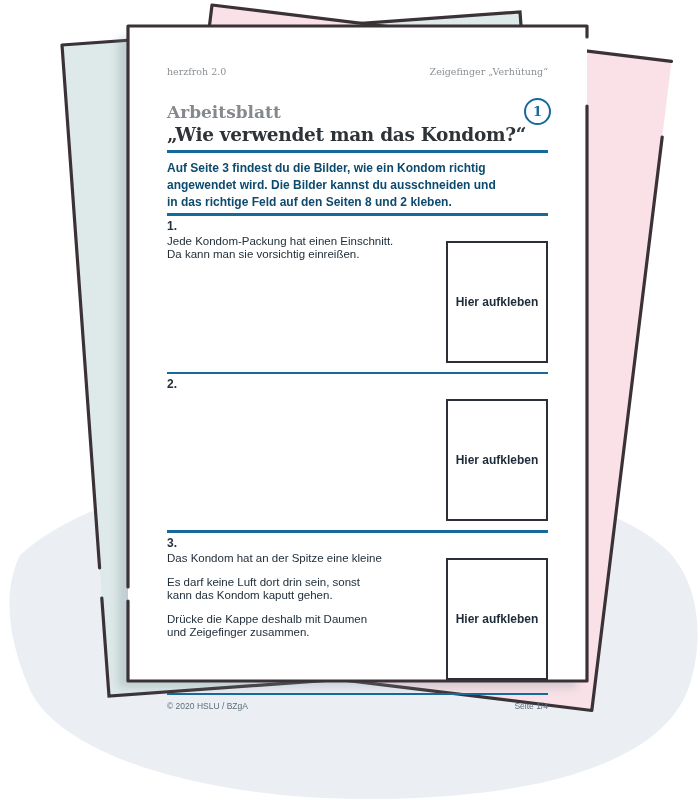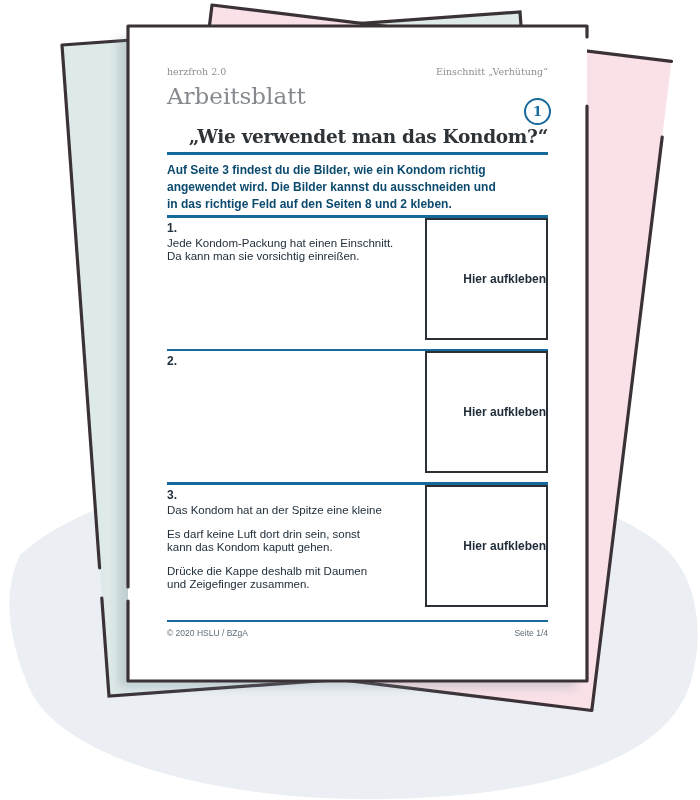--- a/index.html
+++ b/index.html
@@ -5,39 +5,39 @@
   html,body{margin:0;padding:0;background:#ffffff;}
   .stage{position:relative;width:700px;height:800px;overflow:hidden;background:#ffffff;
          font-family:"Liberation Sans", sans-serif;}
   .bg{position:absolute;left:0;top:0;width:700px;height:800px;display:block;}
 
   
   .sheet-content{position:absolute;left:128px;top:26px;width:459px;height:655px;
                  box-sizing:border-box;padding:40px 39px 0 39px;color:#22303c;}
   .hdr-row{display:flex;justify-content:space-between;align-items:flex-start;
            font-family:"DejaVu Serif", serif;font-size:9.5px;line-height:12px;color:#8b9094;}
-  .kicker{margin-top:8px;font-family:"DejaVu Serif", serif;font-weight:normal;
-          font-size:23px;line-height:20px;color:#85898d;}
-  .title{margin-top:20px;font-family:"DejaVu Serif", serif;font-weight:bold;
-         font-size:18.5px;line-height:22px;color:#2e3338;letter-spacing:-0.3px;white-space:nowrap;text-align:right;}
+  .kicker{margin-top:24px;font-family:"DejaVu Serif", serif;font-weight:bold;
+          font-size:17px;line-height:20px;color:#85898d;}
+  .title{margin-top:2px;font-family:"DejaVu Serif", serif;font-weight:bold;
+         font-size:18.5px;line-height:22px;color:#2e3338;letter-spacing:-0.3px;white-space:nowrap;}
   .badge{position:absolute;top:72px;right:36px;width:23px;height:23px;border:2px solid #16699b;
          border-radius:50%;display:flex;align-items:center;justify-content:center;
          font-family:"DejaVu Serif", serif;font-weight:bold;font-size:13px;color:#16699b;}
   .rule{height:3px;background:#16699b;margin-top:4px;}
   .rule.mid{height:2.5px;margin-top:2px;}
   .rule.foot{height:2px;margin-top:13px;}
   .intro{margin-top:7px;}
   .intro-line{font-weight:bold;font-size:12px;line-height:17px;color:#0c4a6e;}
   .row{display:flex;align-items:flex-start;}
   .row .txt{flex:1;padding-top:4px;padding-right:8px;}
   .num{font-weight:bold;font-size:12px;line-height:13px;margin-bottom:2px;}
   .bodyline{font-size:11.5px;line-height:13px;color:#22303c;}
   .bodyline:empty{height:11px;}
-  .paste-box{width:123px;height:122px;box-sizing:border-box;border:2px solid #2b3036;
-             margin-top:0;background:#ffffff;display:flex;align-items:center;justify-content:flex-end;}
+  .paste-box{width:102px;height:122px;box-sizing:border-box;border:2px solid #2b3036;
+             margin-top:25px;background:#ffffff;display:flex;align-items:center;justify-content:center;}
   .paste-label{font-weight:bold;font-size:12px;color:#1e2b38;}
   .sep{height:2.5px;background:#16699b;margin-top:9px;}
   .ftr-row{display:flex;justify-content:space-between;margin-top:6px;
            font-size:8.5px;line-height:11px;color:#5e6d78;}
 </style>
 </head>
 <body>
 
 <div class="stage">
 
@@ -66,21 +66,21 @@
       <rect x="118" y="38" width="459" height="650" fill="#7d909b" opacity="0.30" filter="url(#soft)"></rect>
       <rect x="128" y="26" width="459" height="655" fill="#ffffff"></rect>
       <path d="M128,26 L587,26 M128,26 L128,587 M128,601 L128,681 M587,26 L587,37 M587,106 L587,681 M128,681 L587,681" fill="none" stroke="#3a3237" stroke-width="3.2" stroke-linecap="round"></path>
     </g>
   </svg>
 
   <div class="sheet-content">
 
     <div class="hdr-row">
       <span>herzfroh 2.0</span>
-      <span>Einschnitt „Verhütung“</span>
+      <span>Zeigefinger „Verhütung“</span>
     </div>
 
     <div class="kicker">Arbeitsblatt</div>
     <div class="title">„Wie verwendet man das Kondom?“</div>
     <div class="badge">1</div>
 
     <div class="rule"></div>
 
     <div class="intro">
       <div class="intro-line">Auf Seite 3 findest du die Bilder, wie ein Kondom richtig</div>

